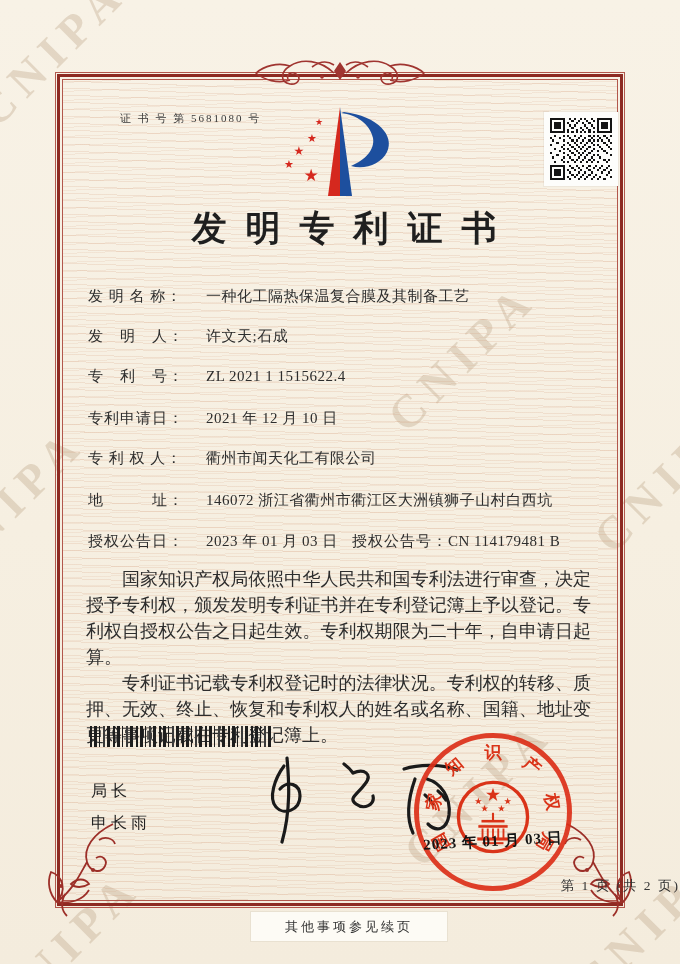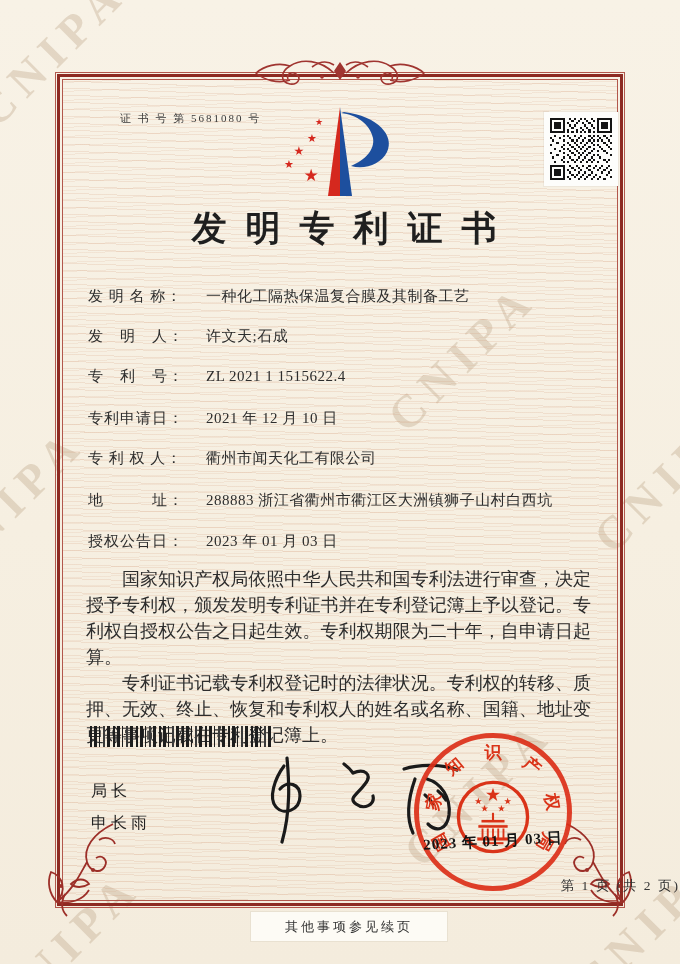--- a/index.html
+++ b/index.html
@@ -205,24 +205,27 @@
     <div class="row" style="top:367px;">
       <span class="lbl">专　利　号：</span><span class="val">ZL 2021 1 1515622.4</span>
     </div>
     <div class="row" style="top:409px;">
       <span class="lbl">专利申请日：</span><span class="val">2021 年 12 月 10 日</span>
     </div>
     <div class="row" style="top:449px;">
       <span class="lbl">专 利 权 人：</span><span class="val">衢州市闻天化工有限公司</span>
     </div>
     <div class="row" style="top:491px;">
-      <span class="lbl">地　　　址：</span><span class="val">288883 浙江省衢州市衢江区大洲镇狮子山村白西坑</span>
+      <span class="lbl">地　　　址：</span><span class="val">146072 浙江省衢州市衢江区大洲镇狮子山村白西坑</span>
     </div>
     <div class="row" style="top:532px;">
       <span class="lbl">授权公告日：</span><span class="val">2023 年 01 月 03 日</span>
+      <span class="grant2">
+        <span class="lbl2">授权公告号：</span><span class="val">CN 114179481 B</span>
+      </span>
     </div>
 
     <div class="paras">
       <p>国家知识产权局依照中华人民共和国专利法进行审查，决定授予专利权，颁发发明专利证书并在专利登记簿上予以登记。专利权自授权公告之日起生效。专利权期限为二十年，自申请日起算。</p>
       <p>专利证书记载专利权登记时的法律状况。专利权的转移、质押、无效、终止、恢复和专利权人的姓名或名称、国籍、地址变更等事项记载在专利登记簿上。</p>
     </div>
 
     <div class="barcode"></div>
 
     <div class="director-label">局长</div>

